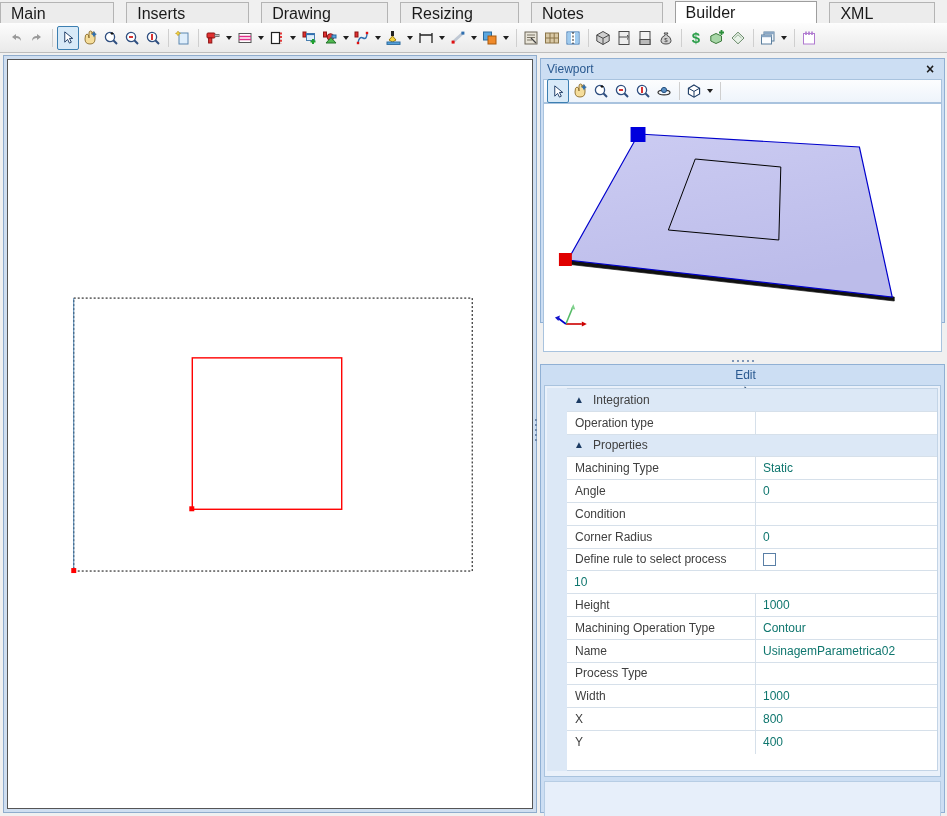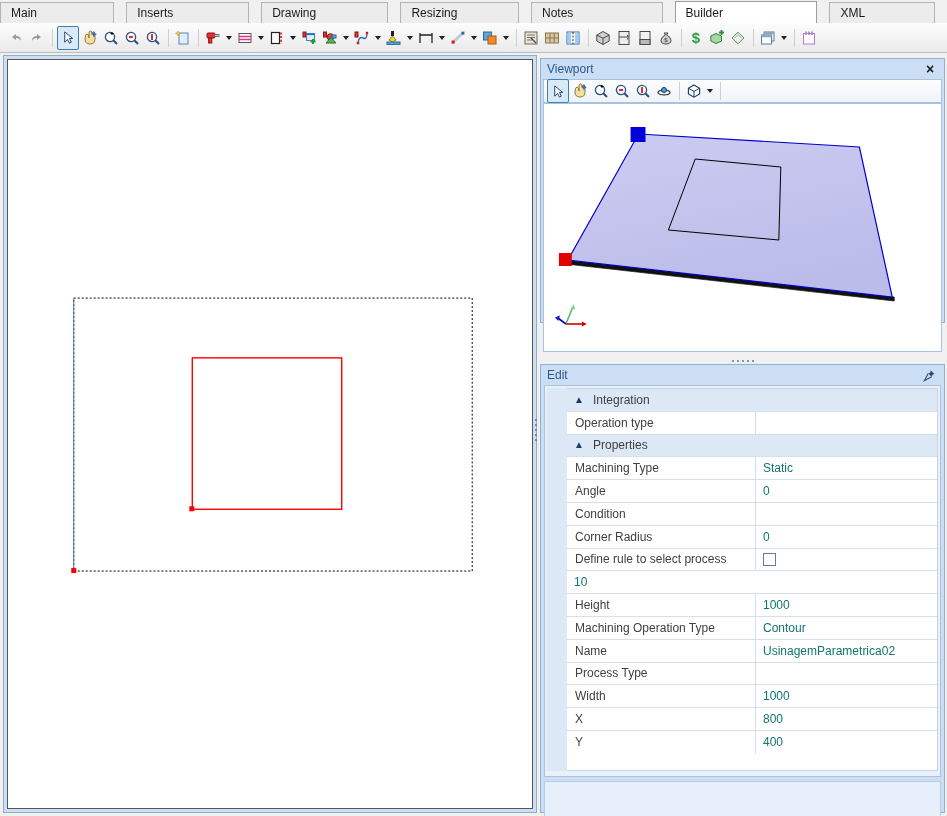--- a/index.html
+++ b/index.html
@@ -10,21 +10,21 @@
     background:#f0f0f0;
     color:#1a1a1a;
     -webkit-font-smoothing:none;
   }
   .app{position:relative;width:947px;height:816px;background:#f0f0f0;}
 
   
   .tabbar{position:absolute;left:0;top:0;width:947px;height:23px;
     background:#f0f0f0;border-bottom:1px solid #9e9e9e;display:flex;align-items:flex-end;}
   .tab{height:22px;line-height:21px;background:#ececec;border:1px solid #b4b4b4;
-    border-bottom:none;margin-right:12px;padding:0 0 0 10px;color:#1a1a1a;font-size:12px;
+    border-bottom:none;margin-right:12px;padding:0 0 0 10px;color:#1a1a1a;font-size:16px;
     box-sizing:border-box;white-space:nowrap;overflow:hidden;position:relative;top:1px;}
   .tab.active{background:#ffffff;border-color:#9e9e9e;height:23px;line-height:22px;top:1px;}
 
   
   .toolbar{position:absolute;left:0;top:23px;width:947px;height:30px;
     background:linear-gradient(to bottom,#fdfdfd 0%,#f3f3f3 50%,#eaeaea 100%);
     border-bottom:1px solid #bdbdbd;display:flex;align-items:center;padding-left:6px;box-sizing:border-box;}
   .tbtn{width:20px;height:22px;display:flex;align-items:center;justify-content:center;
     position:relative;margin-right:1px;}
   .tbtn.sel{border:1px solid #3c7fb1;background:#d8eaf8;border-radius:2px;}
@@ -60,21 +60,21 @@
 
   
   .hsplit{position:absolute;left:540px;top:357px;width:405px;height:7px;
     display:flex;align-items:center;justify-content:center;gap:3px;}
   .hsplit i{width:2px;height:2px;background:#7e96b7;display:block;}
 
   
   .editpanel{position:absolute;left:540px;top:364px;width:405px;height:449px;
     background:#ccdef3;border:1px solid #90b0d4;box-sizing:border-box;}
   .ed-title{height:20px;line-height:20px;padding-left:6px;color:#28588f;font-size:12px;
-    display:flex;align-items:center;justify-content:space-between;}
+    display:flex;align-items:center;justify-content:space-between;flex-direction:column;}
   .ed-pin{width:22px;height:18px;display:flex;align-items:center;justify-content:center;padding-right:4px;}
   .grid-wrap{margin:0 3px;background:#eaf1fa;border:1px solid #a9c3de;box-sizing:border-box;
     padding:2px 2px 5px 2px;height:392px;display:flex;}
   .grid-gutter{width:20px;background:#dce8f6;border-right:0px solid transparent;flex:0 0 20px;}
   .grid{flex:1;background:#fff;border:1px solid #c3d4e6;border-left:none;box-sizing:border-box;}
   .grow{display:flex;height:22.8px;border-bottom:1px solid #d6e0ea;box-sizing:border-box;align-items:center;}
   .grow:last-child{border-bottom:none;}
   .gcat{background:#dce8f6;color:#15233a;font-size:12px;padding-left:0;}
   .gcat .chev{width:24px;display:flex;align-items:center;justify-content:center;
     color:#1b3a63;font-size:10px;line-height:1;}

